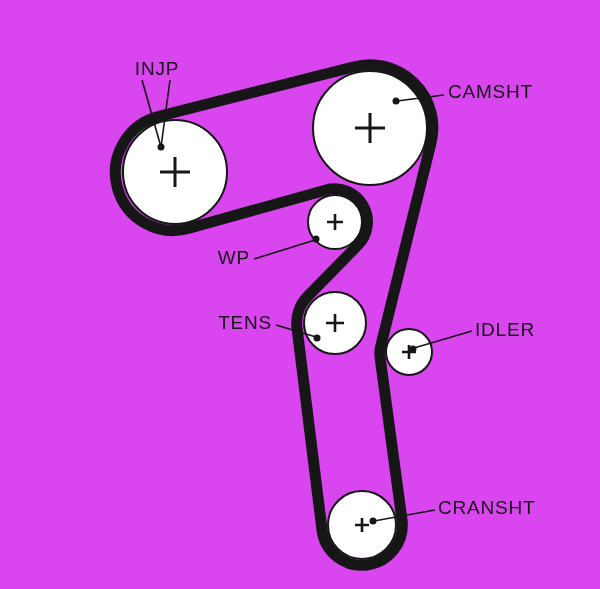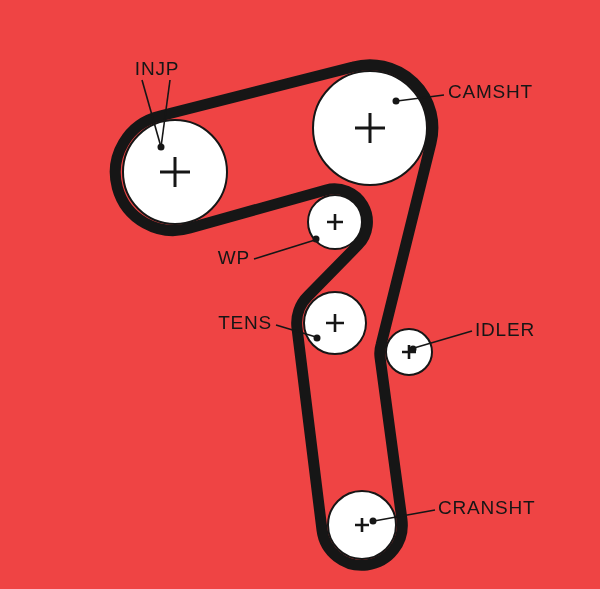--- a/index.html
+++ b/index.html
@@ -1,16 +1,16 @@
 <!DOCTYPE html>
 <html><head>
 <meta charset="utf-8">
 <style>
   html,body{margin:0;padding:0;background:#ffffff;}
-  .canvas{width:600px;height:589px;position:relative;background:#ef4444;overflow:hidden;}
+  .canvas{width:600px;height:589px;position:relative;background:#d946ef;overflow:hidden;}
   svg{display:block;}
   svg text{font-family:"Liberation Sans",sans-serif;}
 </style>
 </head>
 <body>
 
 <div class="canvas">
   <svg id="belt-svg" width="600" height="589" viewBox="0 0 600 589" xmlns="http://www.w3.org/2000/svg">
       <path d="M 160 116 L 353 67 A 63 63 0 0 1 431 143 L 381 345 A 29 29 0 0 0 380 357 L 402 520 A 40 40 0 0 1 322 530 L 297 328 A 38 38 0 0 1 308 296 L 358 245 A 33 33 0 0 0 326 190 L 190 228 A 58 58 0 1 1 160 116 Z" fill="none" stroke="#161616" stroke-width="11" stroke-linejoin="round"></path>
       <circle cx="175" cy="172" r="52" fill="#ffffff" stroke="#161616" stroke-width="2"></circle>

